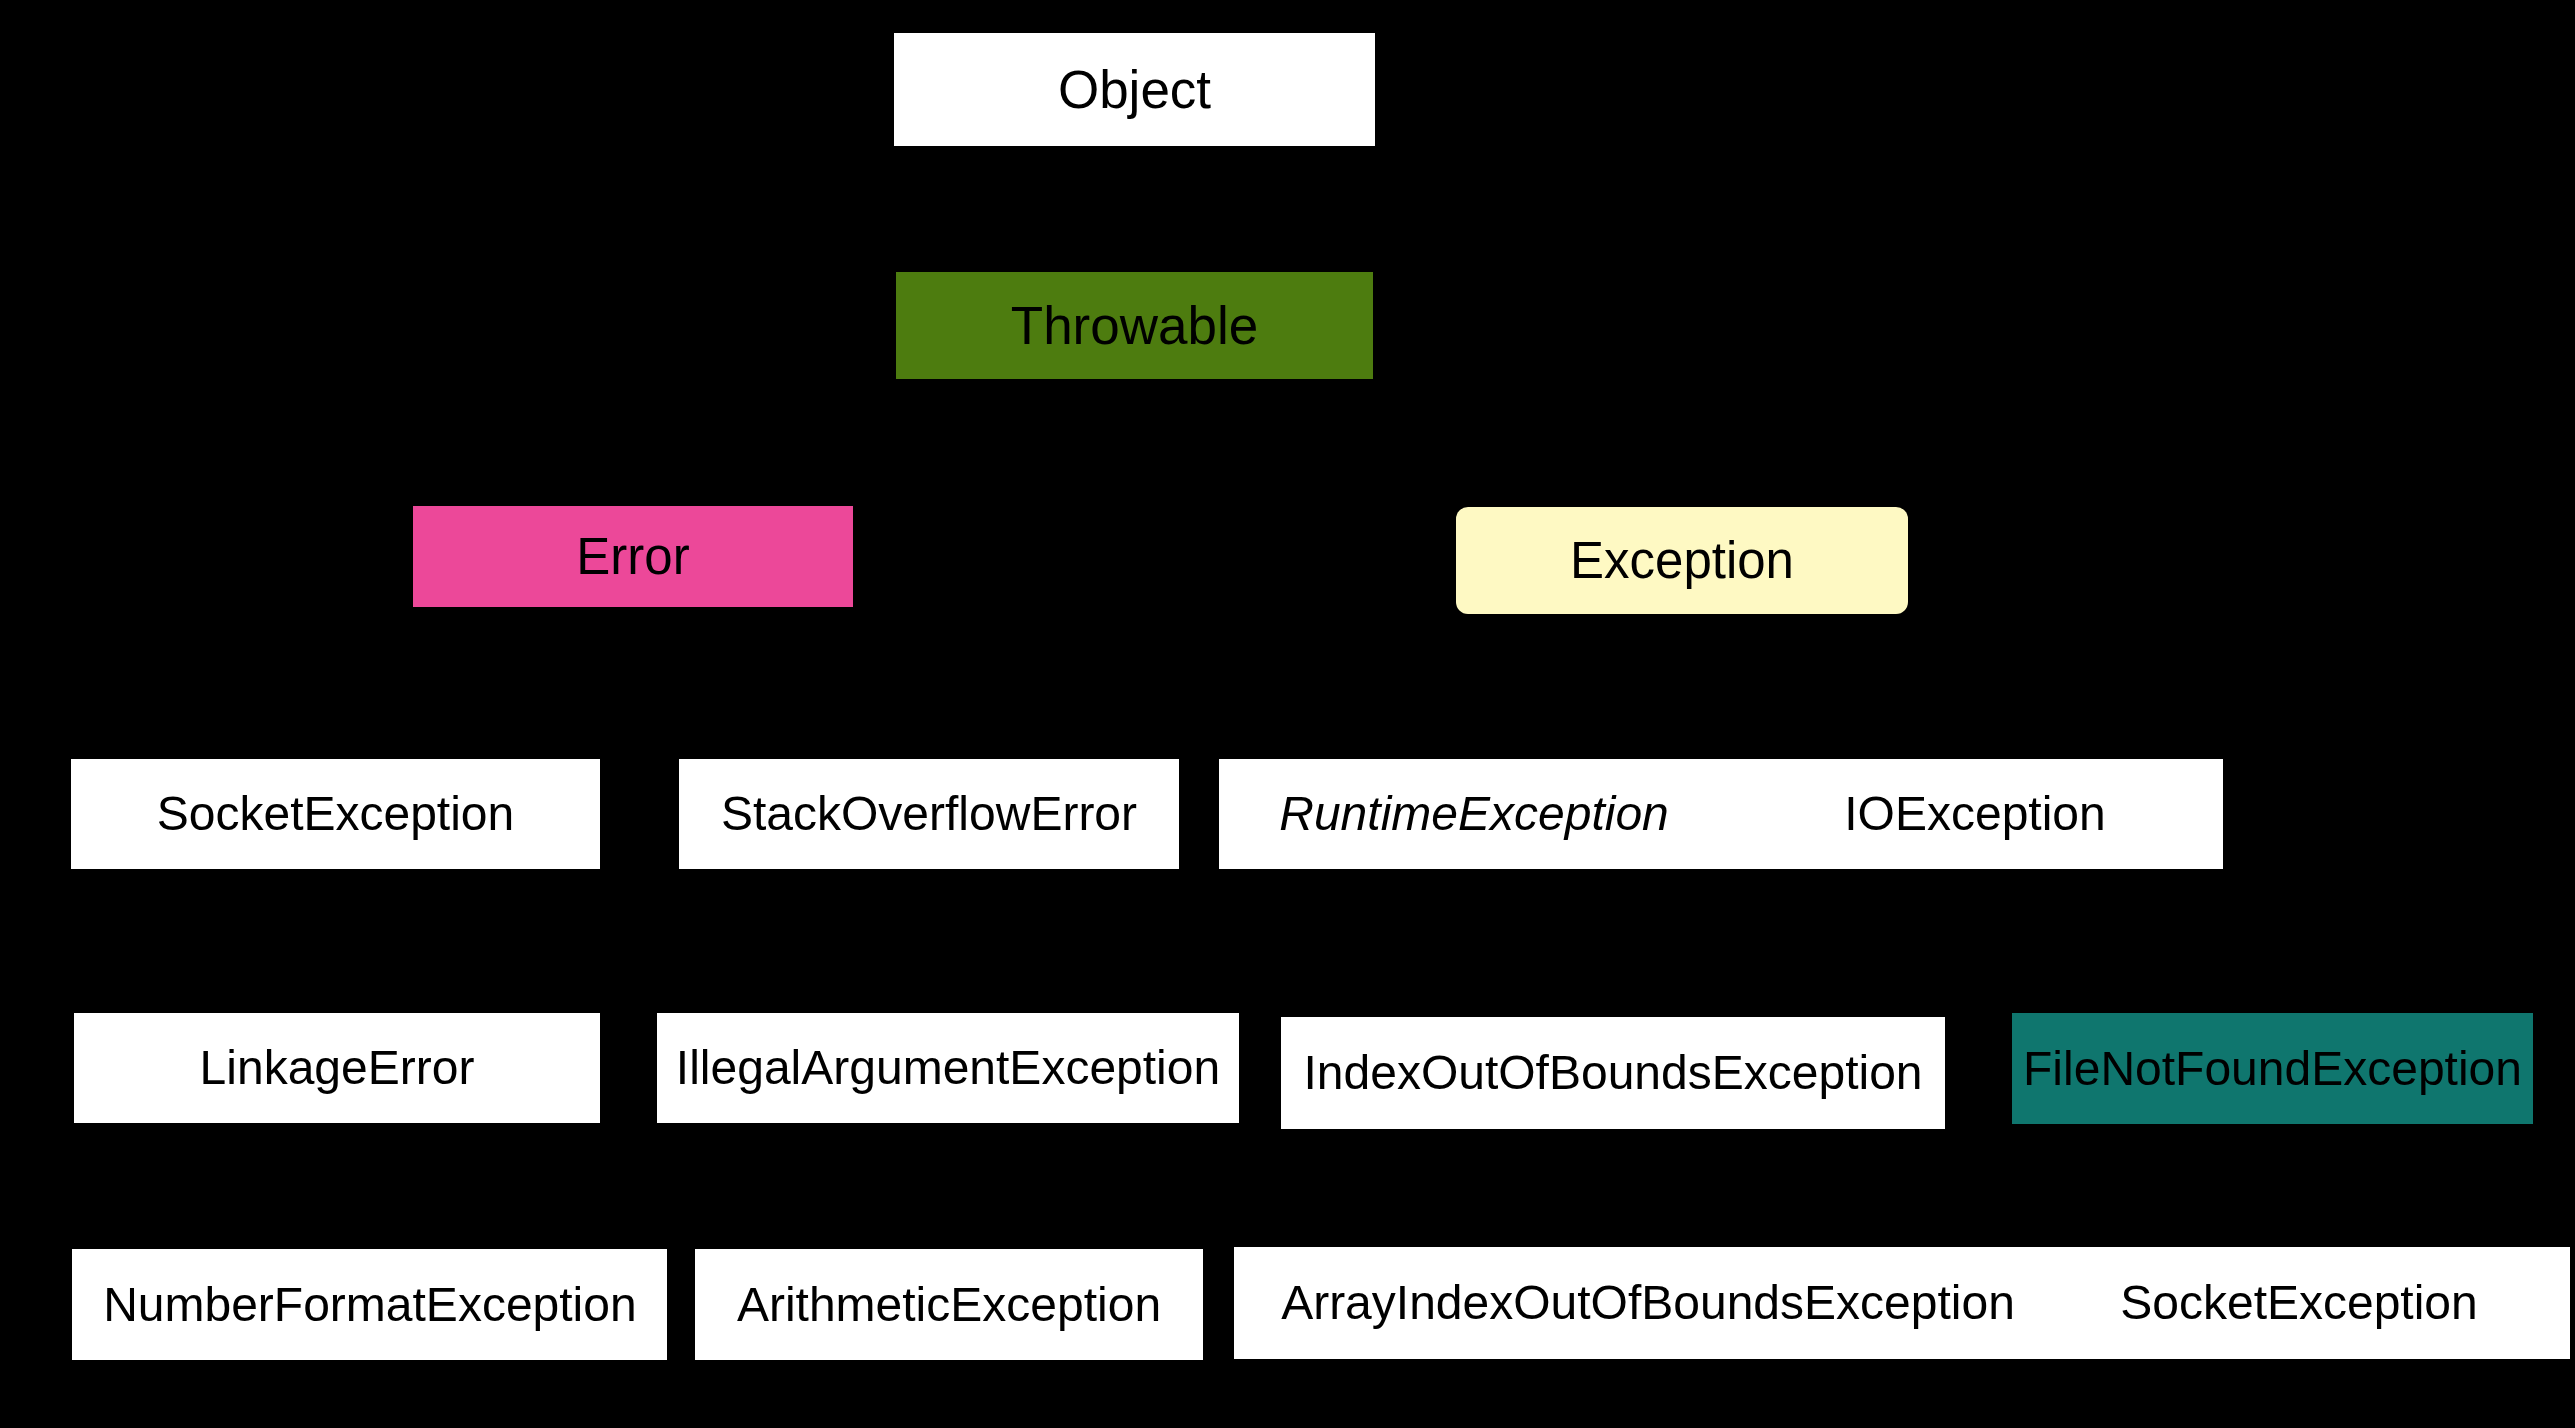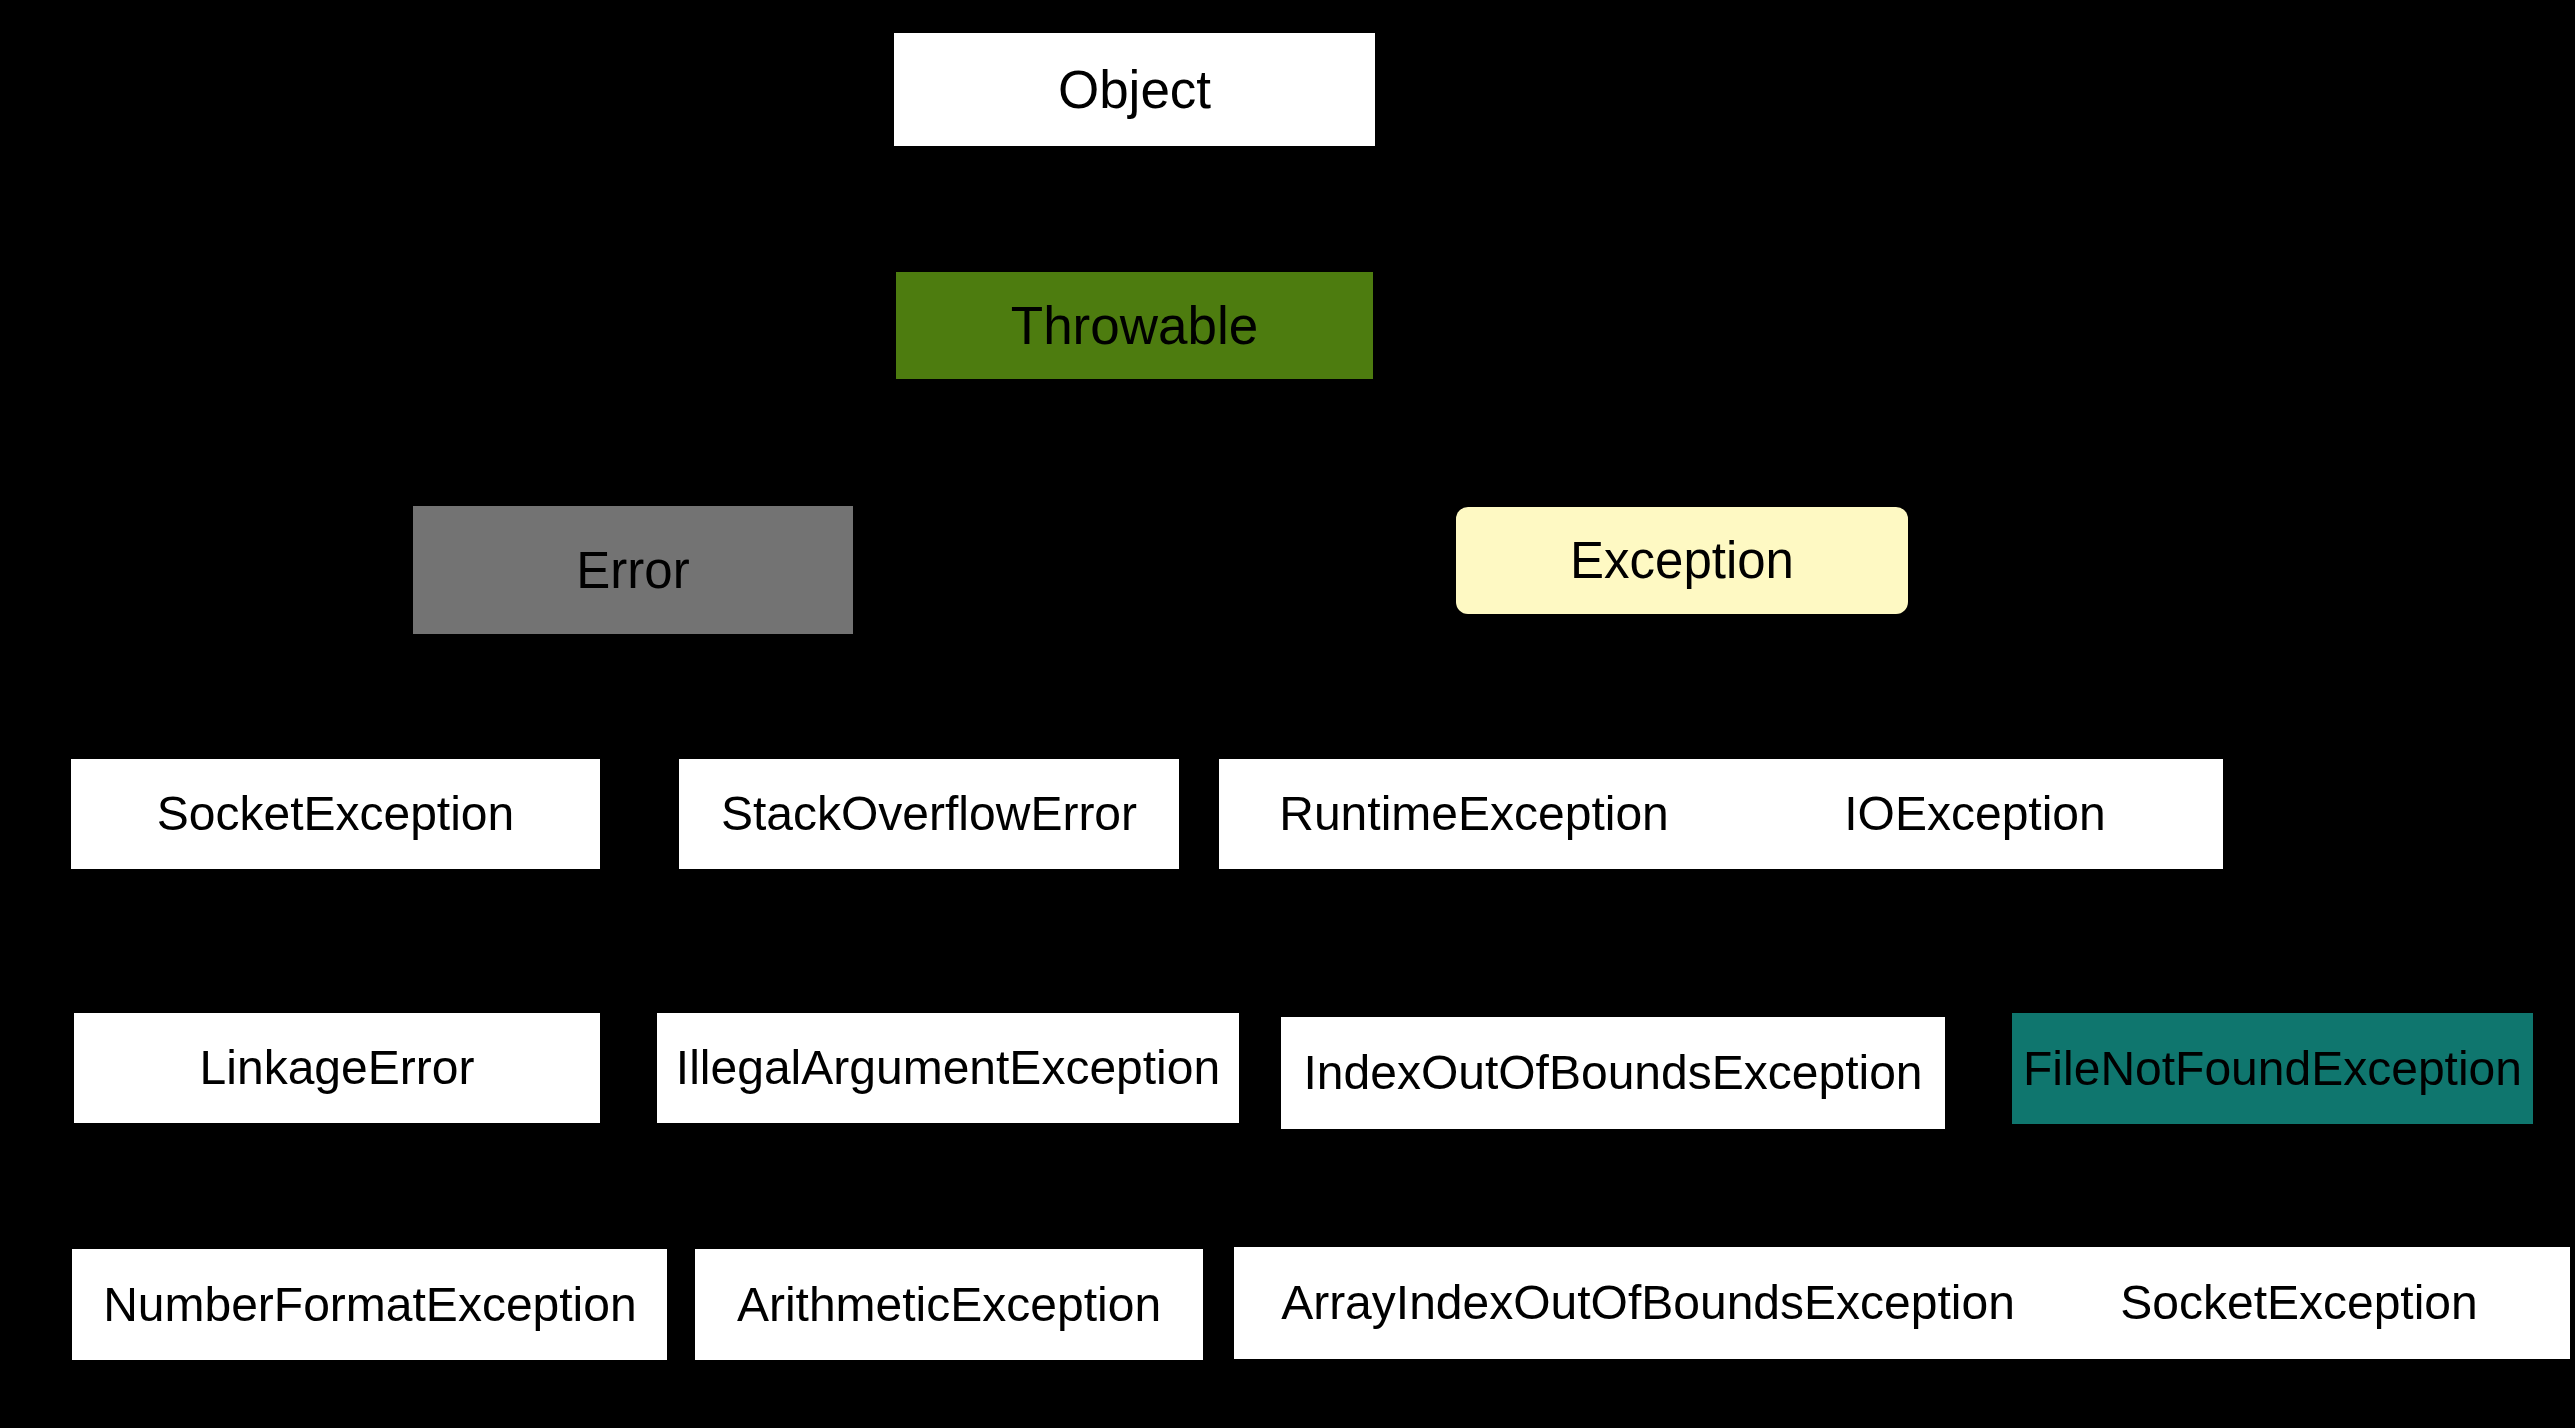--- a/index.html
+++ b/index.html
@@ -46,33 +46,33 @@
 </head>
 <body>
 
 <div id="canvas" style="background: rgb(0, 0, 0);">
     <div class="node row-1" style="left: 846px; top: 33px; width: 481px; height: 113px; background: rgb(255, 255, 255); color: rgb(0, 0, 0);">
       <span class="node-label">Object</span>
     </div>
     <div class="node row-2" style="left: 848px; top: 272px; width: 477px; height: 107px; background: #4d7c0f; color: rgb(0, 0, 0);">
       <span class="node-label">Throwable</span>
     </div>
-    <div class="node row-3" style="left: 365px; top: 506px; width: 440px; height: 128px; background: #737373; color: rgb(0, 0, 0);">
+    <div class="node row-3" style="left: 365px; top: 506px; width: 440px; height: 101px; background: #ec4899; color: rgb(0, 0, 0);">
       <span class="node-label">Error</span>
     </div>
     <div class="node row-3" style="left: 1408px; top: 507px; width: 452px; height: 107px; background: #fef9c3; color: rgb(0, 0, 0); border-radius: 12px;">
       <span class="node-label">Exception</span>
     </div>
     <div class="node row-4" style="left: 23px; top: 759px; width: 529px; height: 110px; background: rgb(255, 255, 255); color: rgb(0, 0, 0);">
       <span class="node-label">SocketException</span>
     </div>
     <div class="node row-4" style="left: 631px; top: 759px; width: 500px; height: 110px; background: rgb(255, 255, 255); color: rgb(0, 0, 0);">
       <span class="node-label">StackOverflowError</span>
     </div>
-    <div class="node row-4" style="left: 1171px; top: 759px; width: 510px; height: 110px; background: rgb(255, 255, 255); color: rgb(0, 0, 0);">
+    <div class="node row-4" style="left: 1171px; top: 759px; width: 510px; height: 110px; background: rgb(255, 255, 255); color: rgb(0, 0, 0); font-style: italic;">
       <span class="node-label">RuntimeException</span>
     </div>
     <div class="node row-4" style="left: 1679px; top: 759px; width: 496px; height: 110px; background: rgb(255, 255, 255); color: rgb(0, 0, 0);">
       <span class="node-label">IOException</span>
     </div>
     <div class="node row-5" style="left: 26px; top: 1013px; width: 526px; height: 110px; background: rgb(255, 255, 255); color: rgb(0, 0, 0);">
       <span class="node-label">LinkageError</span>
     </div>
     <div class="node row-5" style="left: 609px; top: 1013px; width: 582px; height: 110px; background: rgb(255, 255, 255); color: rgb(0, 0, 0);">
       <span class="node-label">IllegalArgumentException</span>

